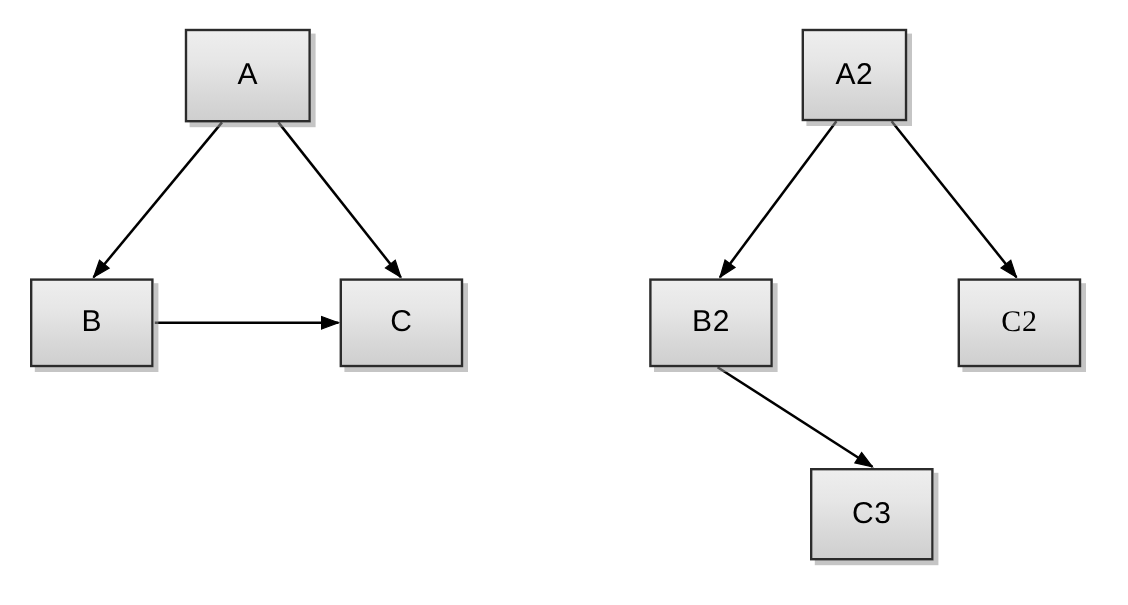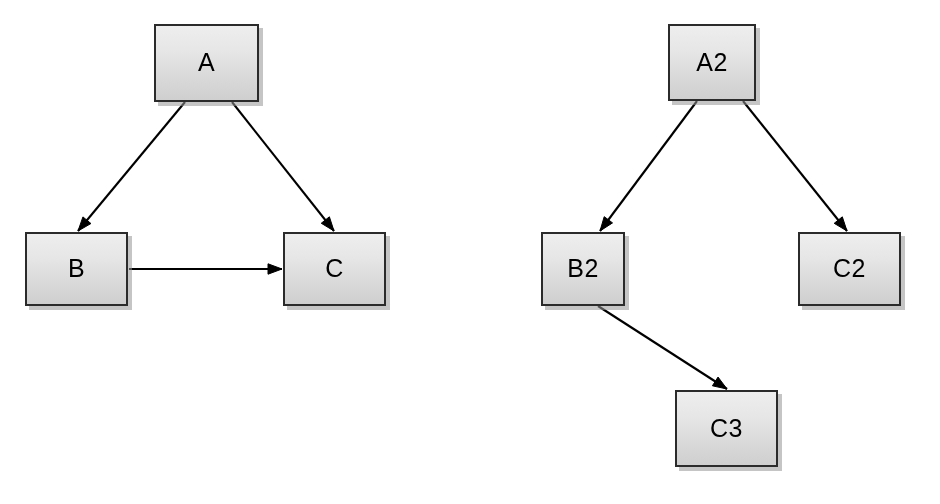--- a/index.html
+++ b/index.html
@@ -88,24 +88,24 @@
       </div>
       <div class="node" style="left: 25px; top: 232px; width: 103px; height: 74px;">
         <span class="node-label">B</span>
       </div>
       <div class="node" style="left: 283px; top: 232px; width: 103px; height: 74px;">
         <span class="node-label">C</span>
       </div>
       <div class="node" style="left: 668px; top: 24px; width: 88px; height: 77px;">
         <span class="node-label">A2</span>
       </div>
-      <div class="node" style="left: 541px; top: 232px; width: 84px; height: 74px;">
+      <div class="node" style="left: 541px; top: 232px; width: 103px; height: 74px;">
         <span class="node-label">B2</span>
       </div>
-      <div class="node" style="left: 798px; top: 232px; width: 103px; height: 74px;">
+      <div class="node" style="left: 798px; top: 232px; width: 103px; height: 74px; font-family: Liberation Serif, serif;">
         <span class="node-label">C2</span>
       </div>
       <div class="node" style="left: 675px; top: 390px; width: 103px; height: 77px;">
         <span class="node-label">C3</span>
       </div>
     </div>
 
 </div>
 
 </body></html>

